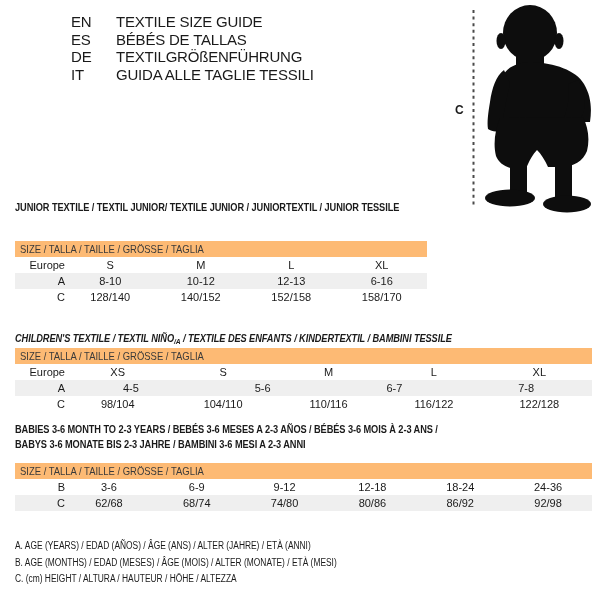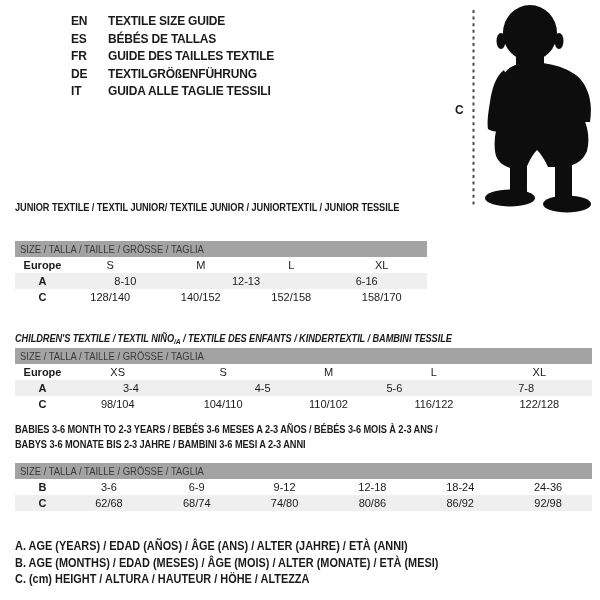--- a/index.html
+++ b/index.html
@@ -9,64 +9,60 @@
     position:relative;overflow:hidden;
   }
   #canvas{position:absolute;inset:0;width:600px;height:600px;background:#fff;}
 
   
   .cx{display:inline-block;transform:scaleX(0.84);transform-origin:0 50%;white-space:nowrap;}
   .cx90{display:inline-block;transform:scaleX(0.90);transform-origin:0 50%;white-space:nowrap;}
 
   
   .lang-list{position:absolute;left:23px;top:13px;}
-  .lang-row{display:flex;height:17.5px;line-height:17.5px;font-weight:bold;font-size:12px;letter-spacing:-0.2px;padding-left:48px;}
+  .lang-row{display:flex;height:17.5px;line-height:17.5px;font-weight:normal;font-size:15px;letter-spacing:-0.2px;padding-left:48px;}
   .lang-code{width:37px;}
-  .lang-label{white-space:nowrap;}
+  .lang-label{white-space:nowrap;margin-left:8px;}
 
   
   .figure{position:absolute;left:450px;top:0;width:150px;height:215px;}
   .figure svg{position:absolute;left:0;top:0;}
   .c-label{position:absolute;left:5px;top:103px;font-weight:bold;font-size:12px;}
 
   
   .sec-title{position:absolute;left:15px;font-weight:bold;font-size:11px;letter-spacing:-0.1px;line-height:15px;}
   .sub{font-size:8px;vertical-align:-2px;}
 
   
   .size-table{position:absolute;left:15px;}
-  .bar{background:#a3a3a3;height:16px;line-height:16px;padding-left:5px;font-size:10.5px;color:#3a3a3a;box-sizing:border-box;}
+  .bar{background:#fdba74;height:16px;line-height:16px;padding-left:5px;font-size:10.5px;color:#3a3a3a;box-sizing:border-box;}
   .trow{display:flex;height:16px;line-height:16px;font-size:11px;}
-  .trow .lab{width:50px;padding-left:5px;box-sizing:border-box;text-align:center;font-weight:bold;}
+  .trow .lab{width:50px;padding-left:5px;box-sizing:border-box;text-align:right;}
   .trow .val{flex:1;text-align:center;}
   .shaded{background:#efefef;}
   .w-junior{width:412px;}
   .w-full{width:577px;}
 
   
   .legend{position:absolute;left:15px;top:538px;}
-  .legend-line{height:16.5px;line-height:16.5px;font-weight:bold;font-size:13px;}
+  .legend-line{height:16.5px;line-height:16.5px;font-weight:normal;font-size:10px;}
 </style>
 </head>
 <body>
 
 <div id="canvas">
 
   <div class="lang-list">
     <div class="lang-row">
       <span class="lang-code">EN</span>
       <span class="lang-label">TEXTILE SIZE GUIDE</span>
     </div>
     <div class="lang-row">
       <span class="lang-code">ES</span>
       <span class="lang-label">BÉBÉS DE TALLAS</span>
-    </div>
-    <div class="lang-row">
-      <span class="lang-code">FR</span>
-      <span class="lang-label">GUIDE DES TAILLES TEXTILE</span>
     </div>
     <div class="lang-row">
       <span class="lang-code">DE</span>
       <span class="lang-label">TEXTILGRÖßENFÜHRUNG</span>
     </div>
     <div class="lang-row">
       <span class="lang-code">IT</span>
       <span class="lang-label">GUIDA ALLE TAGLIE TESSILI</span>
     </div>
   </div>
@@ -102,20 +98,21 @@
     <div class="trow">
       <span class="lab">Europe</span>
       <span class="val">S</span>
       <span class="val">M</span>
       <span class="val">L</span>
       <span class="val">XL</span>
     </div>
     <div class="trow shaded">
       <span class="lab">A</span>
       <span class="val">8-10</span>
+      <span class="val">10-12</span>
       <span class="val">12-13</span>
       <span class="val">6-16</span>
     </div>
     <div class="trow">
       <span class="lab">C</span>
       <span class="val">128/140</span>
       <span class="val">140/152</span>
       <span class="val">152/158</span>
       <span class="val">158/170</span>
     </div>
@@ -131,30 +128,30 @@
     <div class="trow">
       <span class="lab">Europe</span>
       <span class="val">XS</span>
       <span class="val">S</span>
       <span class="val">M</span>
       <span class="val">L</span>
       <span class="val">XL</span>
     </div>
     <div class="trow shaded">
       <span class="lab">A</span>
-      <span class="val">3-4</span>
       <span class="val">4-5</span>
       <span class="val">5-6</span>
+      <span class="val">6-7</span>
       <span class="val">7-8</span>
     </div>
     <div class="trow">
       <span class="lab">C</span>
       <span class="val">98/104</span>
       <span class="val">104/110</span>
-      <span class="val">110/102</span>
+      <span class="val">110/116</span>
       <span class="val">116/122</span>
       <span class="val">122/128</span>
     </div>
   </div>
 
   <div class="sec-title" style="top:422px;text-decoration:underline;">
     <span class="cx">BABIES 3-6 MONTH TO 2-3 YEARS / BEBÉS 3-6 MESES A 2-3 AÑOS / BÉBÉS 3-6 MOIS À 2-3 ANS /</span><br>
     <span class="cx">BABYS 3-6 MONATE BIS 2-3 JAHRE / BAMBINI 3-6 MESI A 2-3 ANNI</span>
   </div>
   <div class="size-table w-full" style="top:463px;">

